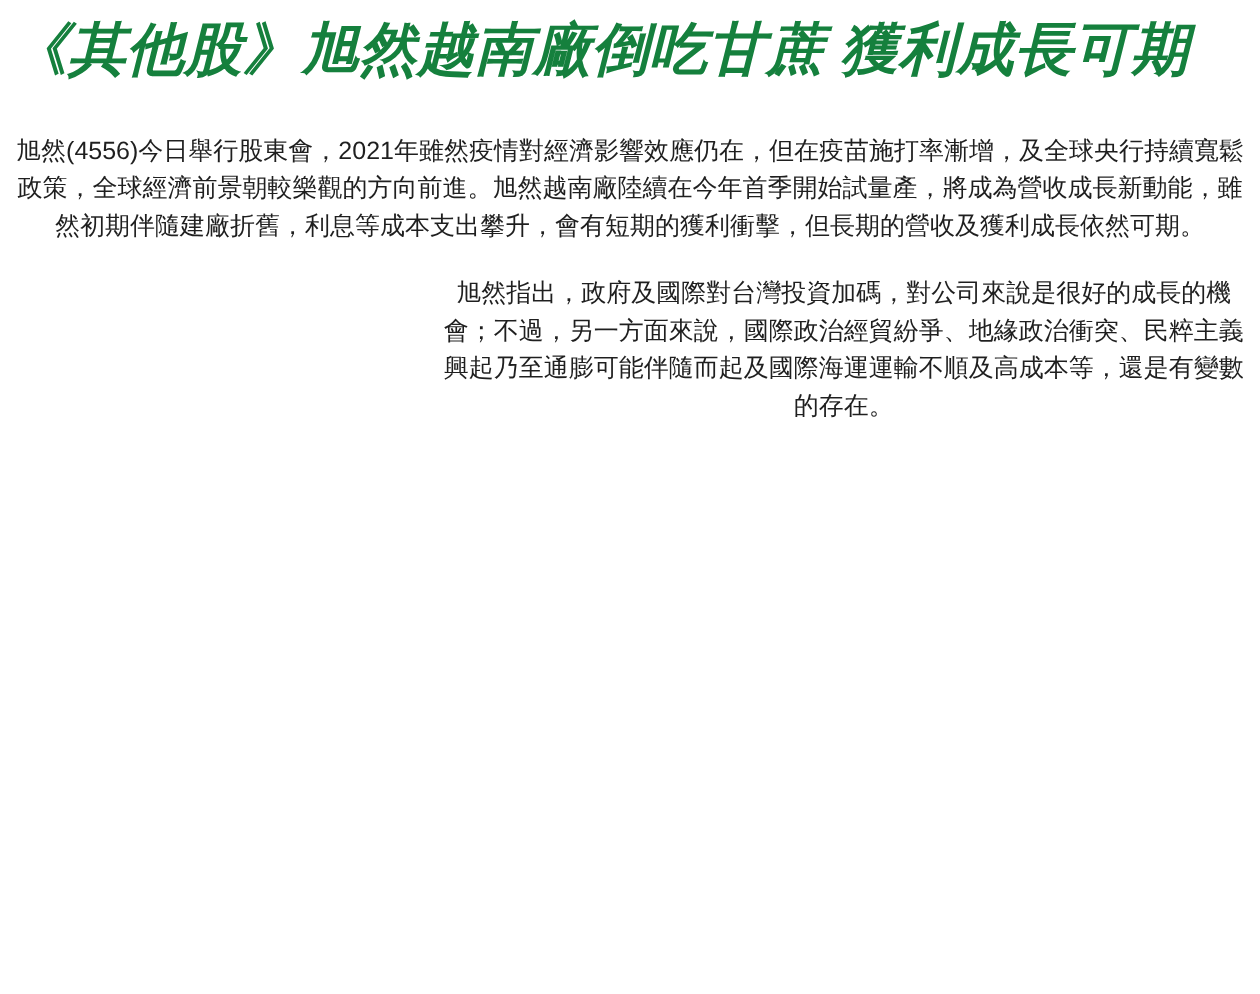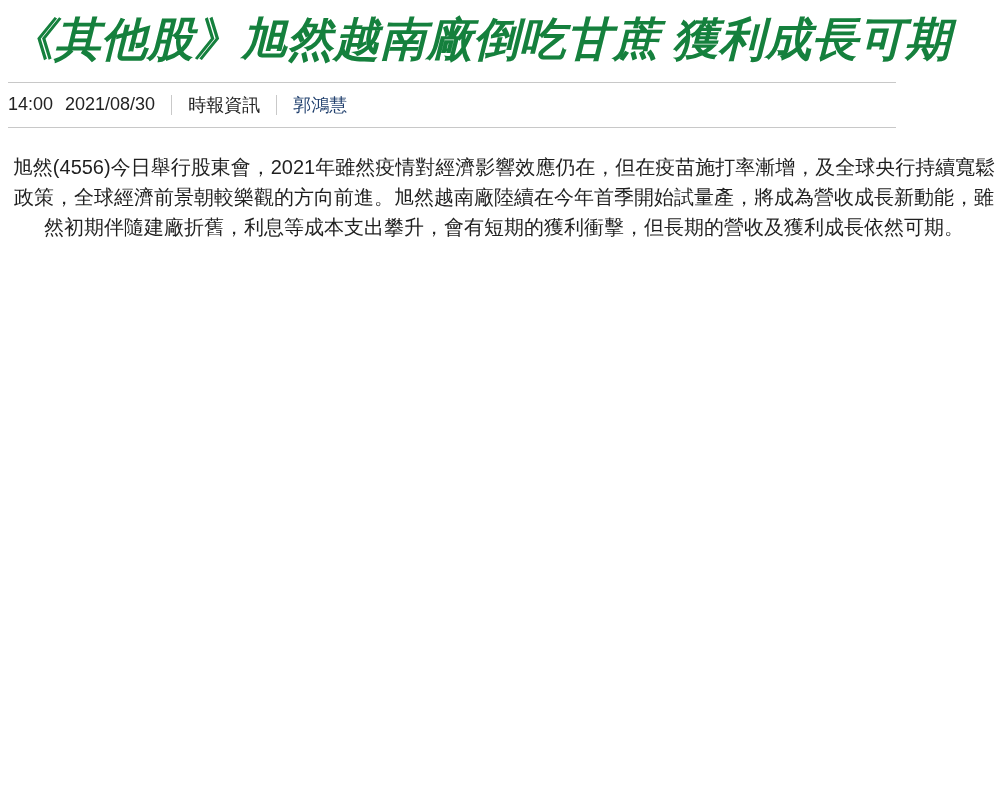--- a/index.html
+++ b/index.html
@@ -79,31 +79,24 @@
     background: #ffffff;
   }
 </style>
 </head>
 <body>
 
 <div class="page">
 
   <h1 class="article-title">《其他股》旭然越南廠倒吃甘蔗 獲利成長可期</h1>
 
-  <div class="meta-bar">
-    <span class="meta-time">14:00</span>
-    <span class="meta-date">2021/08/30</span>
-    <span class="vdiv"></span>
-    <a class="meta-source">時報資訊</a>
-    <span class="vdiv"></span>
-    <a class="meta-author">郭鴻慧</a>
-  </div>
 
   <div class="article-body">
     <p>旭然(4556)今日舉行股東會，2021年雖然疫情對經濟影響效應仍在，但在疫苗施打率漸增，及全球央行持續寬鬆政策，全球經濟前景朝較樂觀的方向前進。旭然越南廠陸續在今年首季開始試量產，將成為營收成長新動能，雖然初期伴隨建廠折舊，利息等成本支出攀升，會有短期的獲利衝擊，但長期的營收及獲利成長依然可期。</p>
 
     <div class="ad-slot"></div>
 
 
+    <p>旭然指出，政府及國際對台灣投資加碼，對公司來說是很好的成長的機會；不過，另一方面來說，國際政治經貿紛爭、地緣政治衝突、民粹主義興起乃至通膨可能伴隨而起及國際海運運輸不順及高成本等，還是有變數的存在。</p>
 
   </div>
 
 </div>
 
 </body></html>

